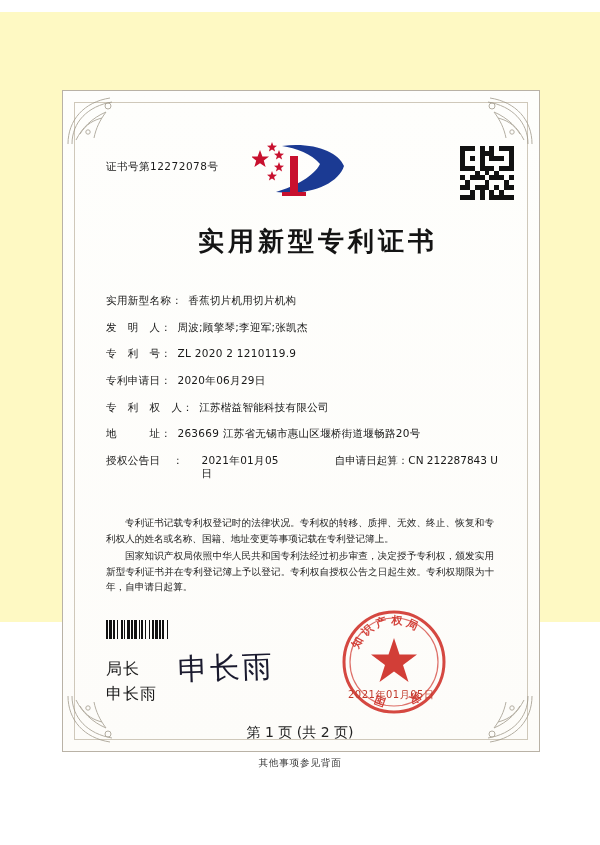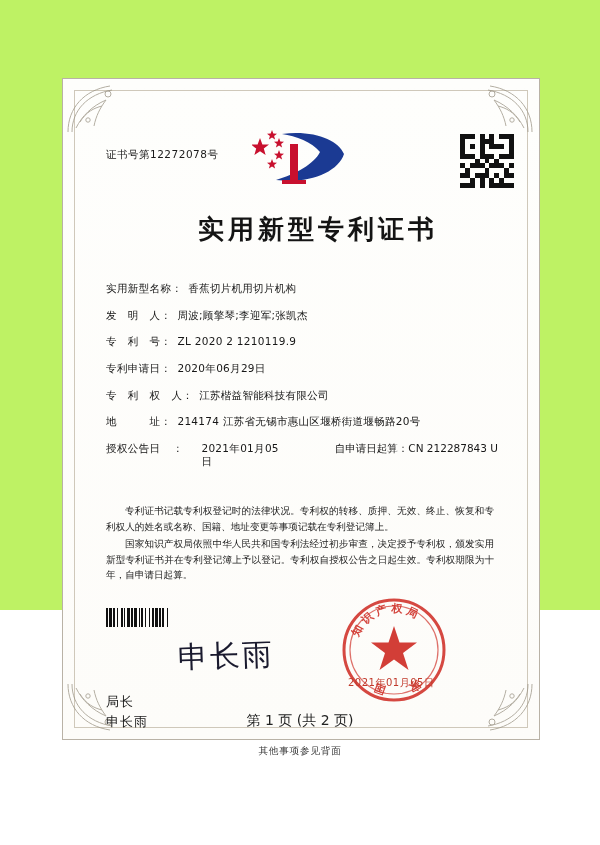--- a/index.html
+++ b/index.html
@@ -11,24 +11,24 @@
     width: 600px;
     height: 845px;
     font-family: "Liberation Serif", serif;
     color: #1a1a1a;
     position: relative;
     overflow: hidden;
   }
 
   .page {
     position: absolute;
-    left: 0; top: 0;
+    left: 0; top: 12px;
     width: 600px;
     height: 610px;
-    background: #bef264;
+    background: #fef9c3;
   }
 
   
   .frame-outer {
     position: absolute;
     left: 62px;
     top: 78px;
     width: 476px;
     height: 660px;
     border: 1px solid #b9b2a6;
@@ -167,25 +167,24 @@
     display: flex;
     align-items: stretch;
   }
   .barcode span { display: block; height: 100%; background: #111; }
 
   
   .sig-labels {
     position: absolute;
     left: 106px;
     top: 645px;
-    font-size: 13px;
+    font-size: 16px;
     line-height: 1.55;
     font-family: "DejaVu Sans", sans-serif;
     letter-spacing: 1px;
-    margin-top: 47px;
   }
   .sig-script {
     position: absolute;
     left: 178px;
     top: 636px;
     font-size: 30px;
     font-family: "DejaVu Serif", serif;
     color: #1a1a2e;
     letter-spacing: 2px;
     transform: rotate(-2deg);
@@ -458,21 +457,21 @@
       <span class="val">2020年06月29日</span>
     </div>
     <div class="row">
       <span class="lbl">专　利　权　人</span>
       <span class="lbl">：</span>
       <span class="val">江苏楷益智能科技有限公司</span>
     </div>
     <div class="row">
       <span class="lbl">地　　　址</span>
       <span class="lbl">：</span>
-      <span class="val">214174 江苏省无锡市惠山区堰桥街道堰畅路20号</span>
+      <span class="val">263669 江苏省无锡市惠山区堰桥街道堰畅路20号</span>
     </div>
     <div class="row two-col">
       <span class="lbl">授权公告日</span>
       <span class="lbl">：</span>
       <span class="val">2021年01月05日</span>
       <span class="col2">
         <span>自申请日起算</span><span>：</span><span>CN 212287843 U</span>
       </span>
     </div>
   </div>

